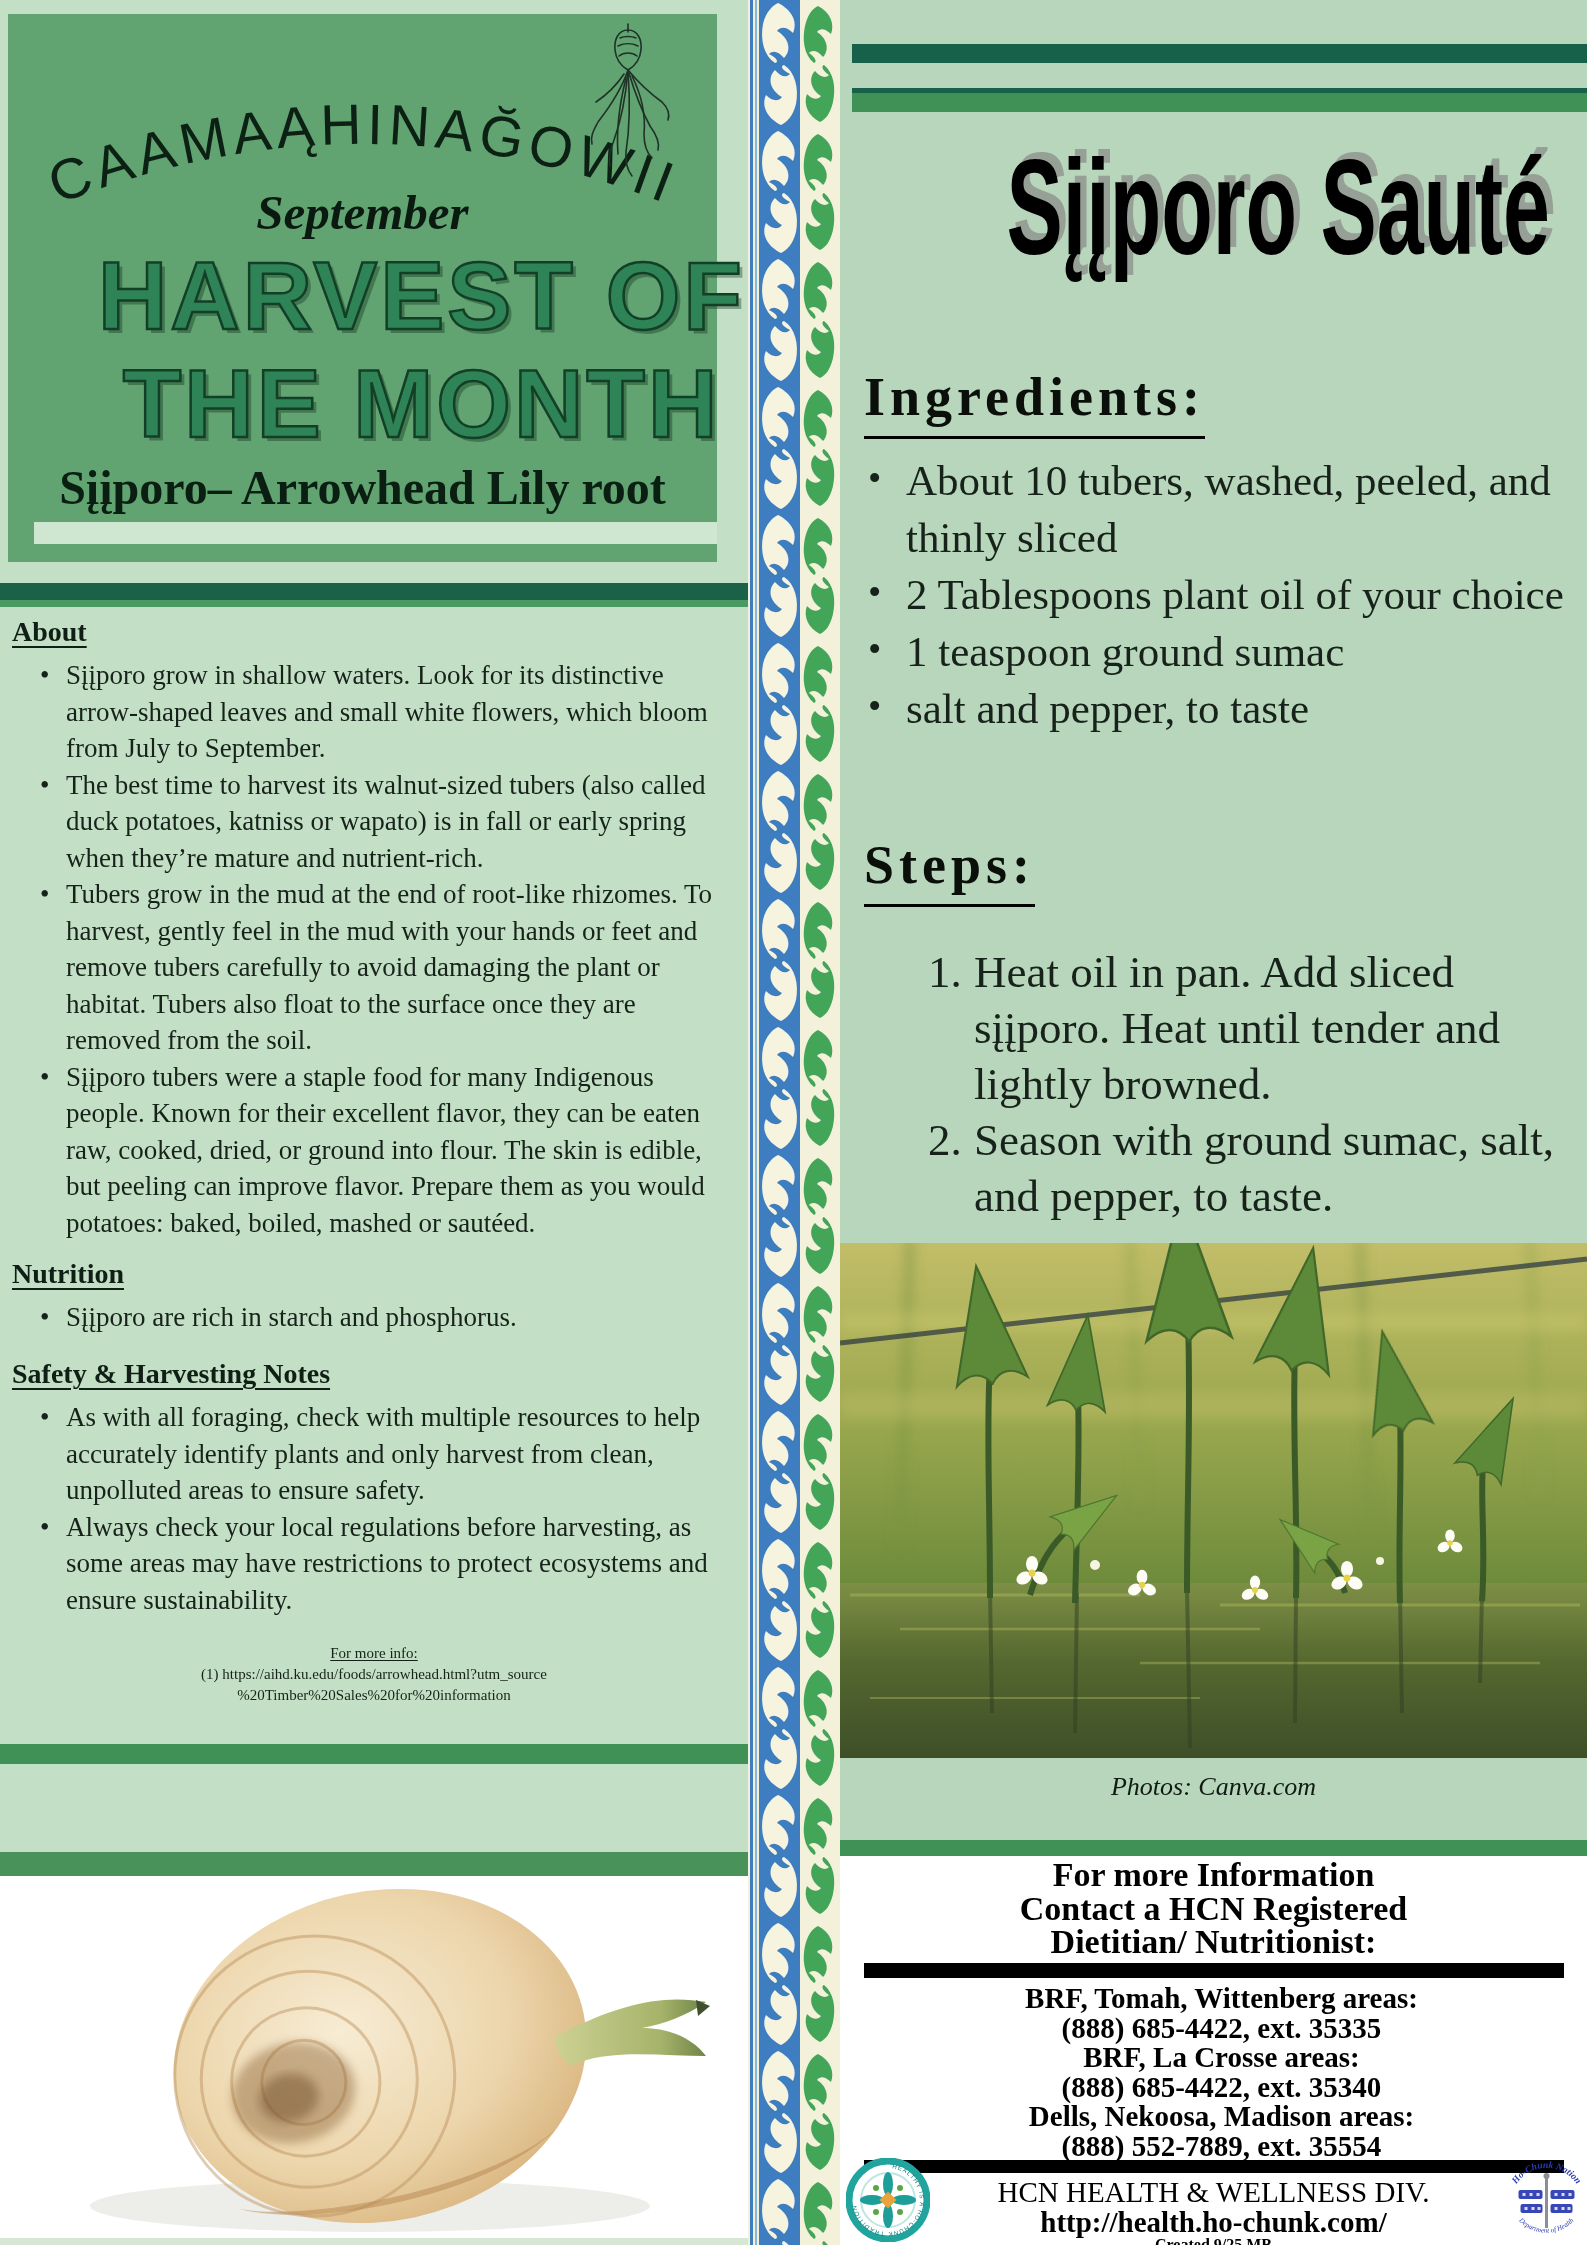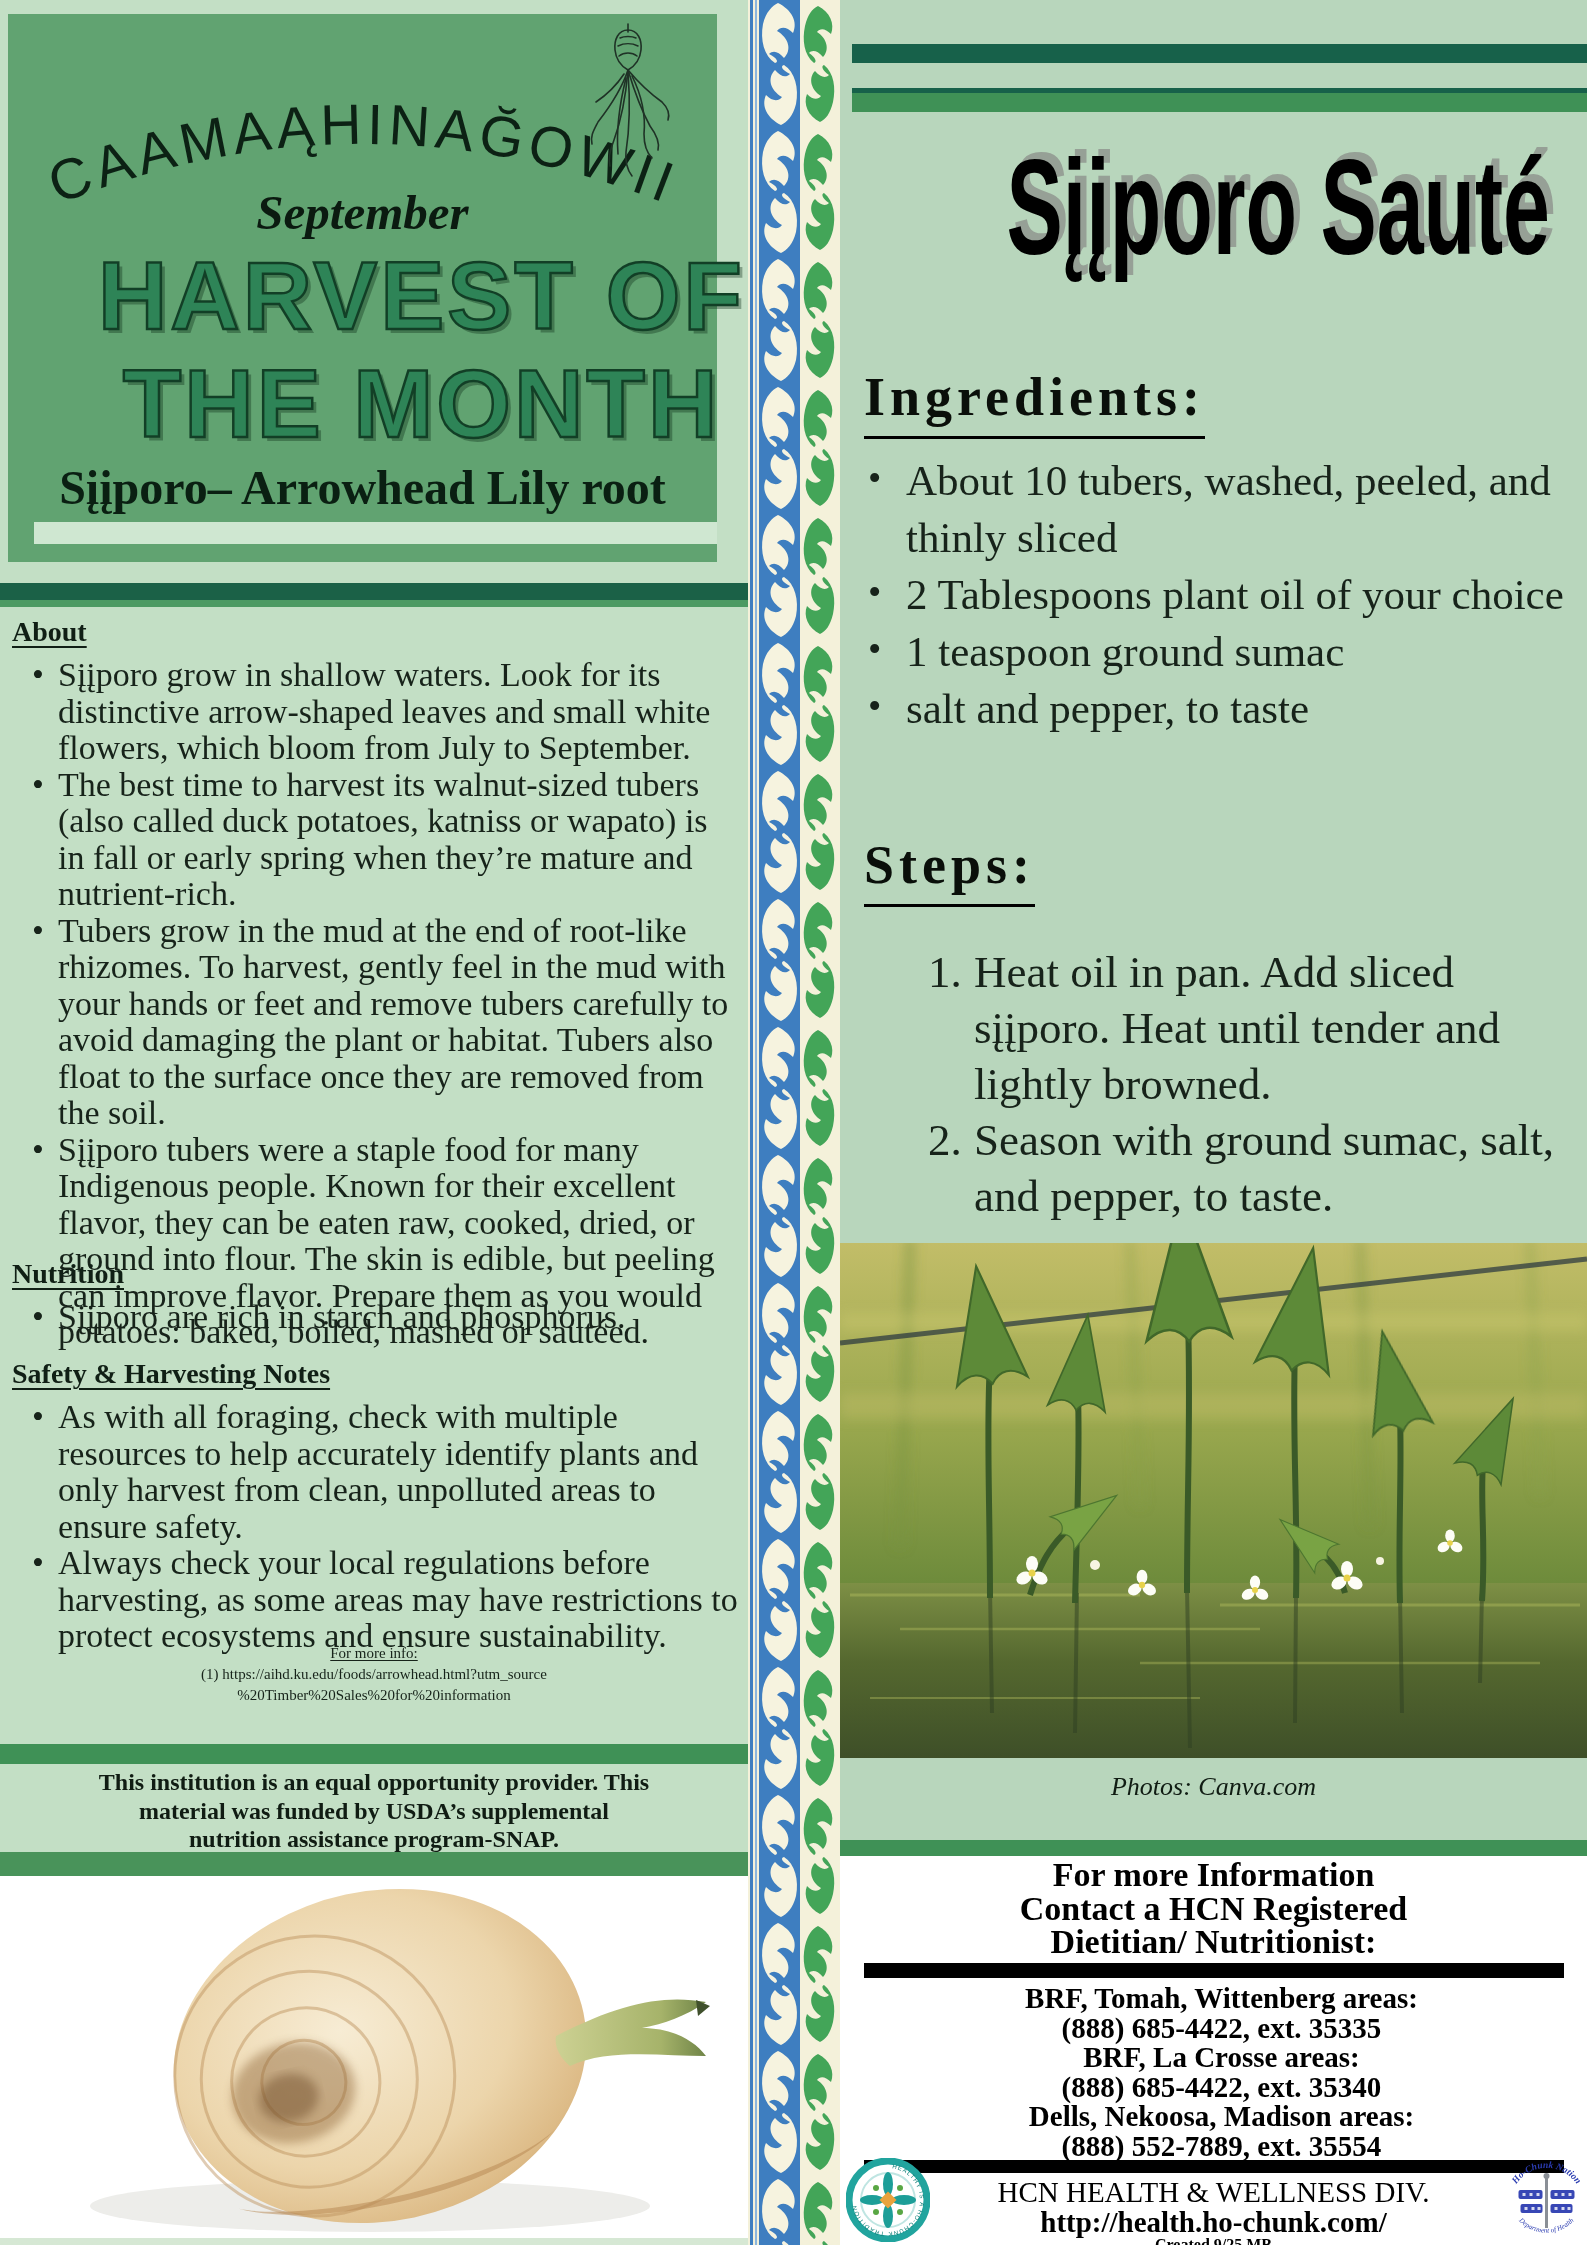--- a/index.html
+++ b/index.html
@@ -24,21 +24,21 @@
   .hstripe{position:absolute;left:26px;top:508px;width:683px;height:22px;background:#cfe7d1;}
   #rootsketch{position:absolute;left:574px;top:4px;width:92px;height:168px;}
 
   
   .divbar-a{position:absolute;left:0;top:583px;width:748px;height:17px;background:#1b6147;}
   .divbar-b{position:absolute;left:0;top:600px;width:748px;height:7px;background:#4c9a63;}
 
   
   .shead{font-weight:bold;font-size:28px;text-decoration:underline;
          text-decoration-thickness:2px;text-underline-offset:5px;color:#101f15;}
-  .blist{list-style:none;margin:8px;padding:0;font-size:34px;line-height:36.5px;}
+  .blist{list-style:none;margin:16px;padding:0;font-size:27px;line-height:36.5px;}
   .blist li{position:relative;padding-left:38px;}
   .blist li::before{content:"\2022";position:absolute;left:12px;top:0;}
   #sec-about{left:12px;top:616px;width:736px;}
   #sec-about ul{margin-top:9px;}
   #sec-nutrition{left:12px;top:1258px;width:736px;}
   #sec-nutrition ul{margin-top:9px;}
   #sec-safety{left:12px;top:1358px;width:736px;}
   #sec-safety ul{margin-top:9px;}
 
   #fineprint{left:0;top:1643px;width:748px;text-align:center;font-size:15px;line-height:21px;}
@@ -156,25 +156,20 @@
     </ul>
   </div>
 
   <div class="abs" id="fineprint">
     <div class="fphead">For more info:</div>
     <div class="fpline">(1) https://aihd.ku.edu/foods/arrowhead.html?utm_source</div>
     <div class="fpline">%20Timber%20Sales%20for%20information</div>
   </div>
 
   <div class="eo-bar"></div>
-  <div class="abs" id="eo-text">
-    <div>This institution is an equal opportunity provider. This</div>
-    <div>material was funded by USDA’s supplemental</div>
-    <div>nutrition assistance program-SNAP.</div>
-  </div>
   <div class="bottom-bar"></div>
 
   <div id="left-white">
     <svg width="748" height="369" viewBox="0 0 748 369">
       <defs>
         <radialGradient id="tubGrad" cx="42%" cy="40%" r="75%">
           <stop offset="0%" stop-color="#f7ecd4"></stop>
           <stop offset="55%" stop-color="#ecd5ab"></stop>
           <stop offset="82%" stop-color="#ddbb87"></stop>
           <stop offset="100%" stop-color="#c69a62"></stop>

